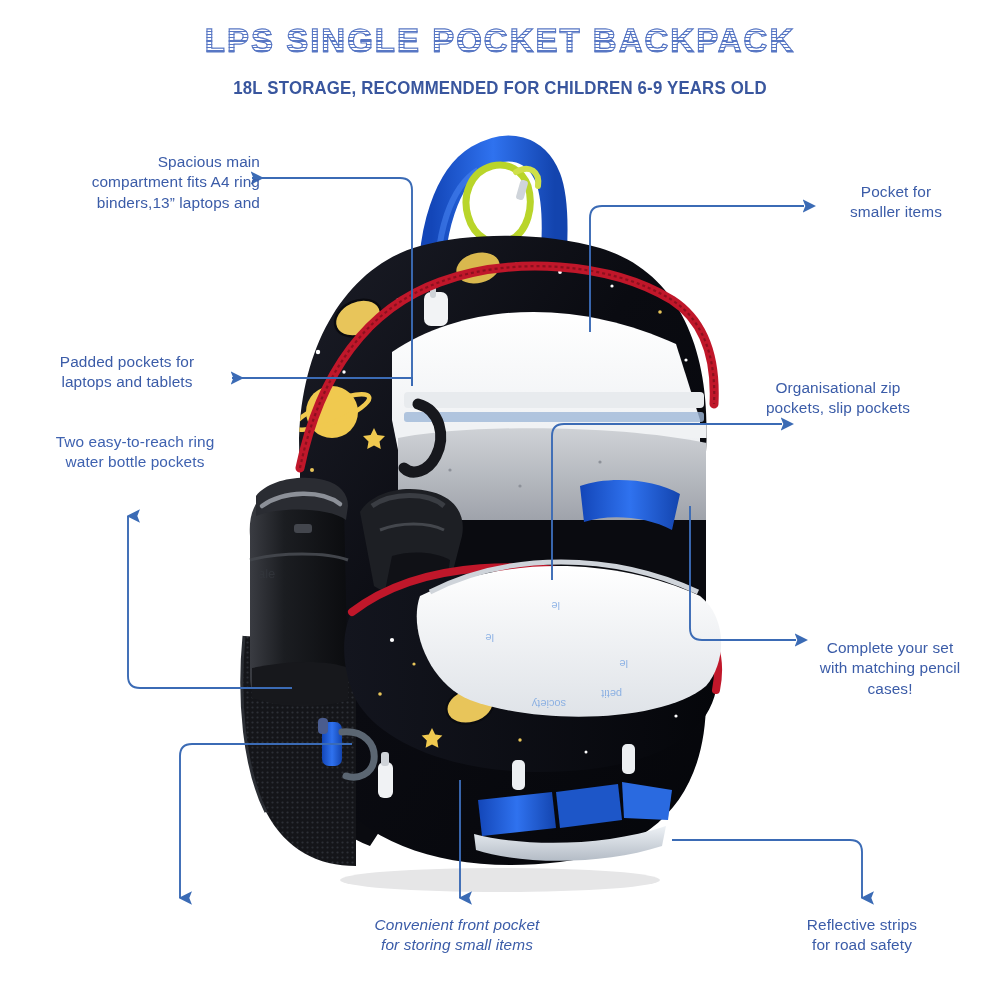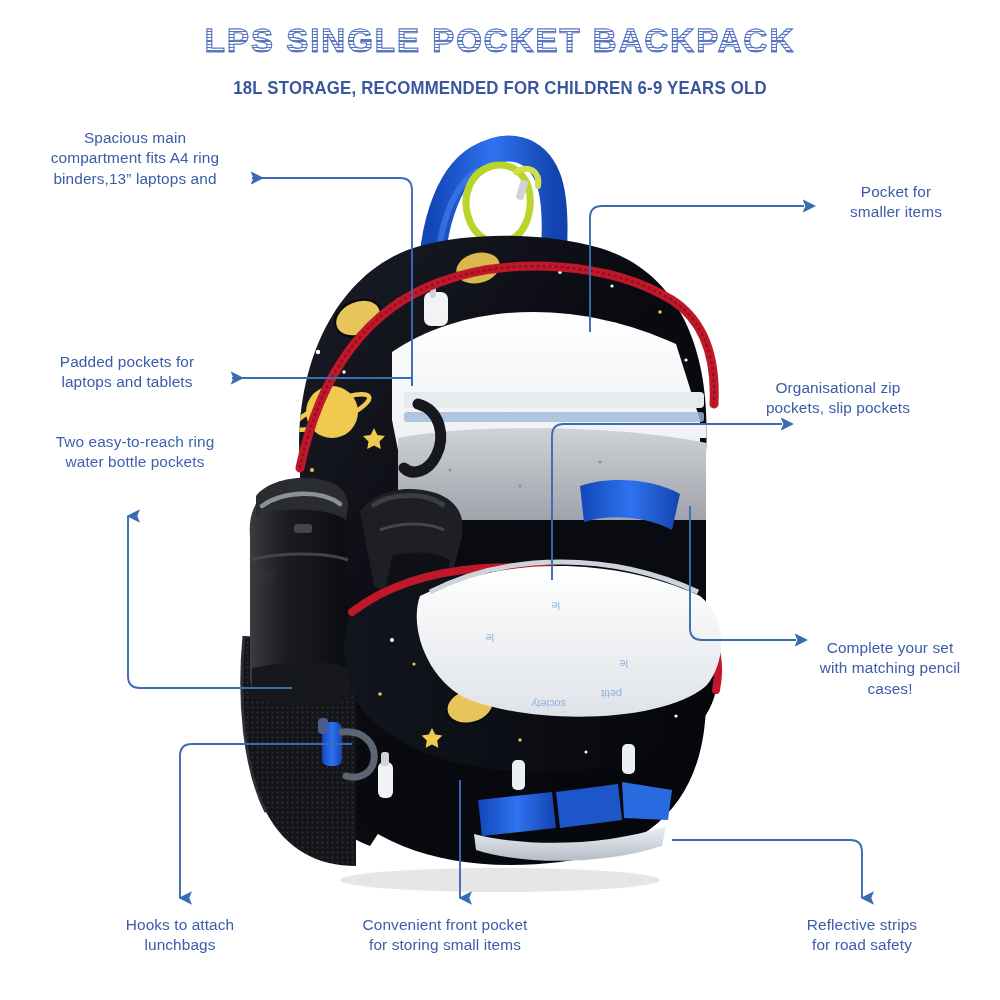--- a/index.html
+++ b/index.html
@@ -271,42 +271,38 @@
 
       <path d="M590 332 L590 218 Q590 206 602 206 L804 206" marker-end="url(#arrR)"></path>
     </g>
   </svg>
 
   <div class="title-wrap">
     <div class="main-title">LPS SINGLE POCKET BACKPACK</div>
   </div>
   <div class="sub-title">18L STORAGE, RECOMMENDED FOR CHILDREN 6-9 YEARS OLD</div>
 
-  <div class="label c" style="left:10px; top:128px; width:250px;">
+  <div class="label c" style="left:10px; top:152px; width:250px;text-align:right;">
     <div>Spacious main</div>
     <div>compartment fits A4 ring</div>
     <div>binders,13” laptops and</div>
   </div>
 
   <div class="label c" style="left:12px; top:352px; width:230px;">
     <div>Padded pockets for</div>
     <div>laptops and tablets</div>
   </div>
 
   <div class="label c bright" style="left:8px; top:432px; width:254px;">
     <div>Two easy-to-reach ring</div>
     <div>water bottle pockets</div>
   </div>
 
-  <div class="label c" style="left:78px; top:915px; width:204px;">
-    <div>Hooks to attach</div>
-    <div>lunchbags</div>
-  </div>
-
-  <div class="label c" style="left:328px; top:915px; width:234px;">
+
+  <div class="label c" style="left:340px; top:915px; width:234px;font-style:italic;">
     <div>Convenient front pocket</div>
     <div>for storing small items</div>
   </div>
 
   <div class="label c" style="left:764px; top:915px; width:196px;">
     <div>Reflective strips</div>
     <div>for road safety</div>
   </div>
 
   <div class="label c" style="left:792px; top:638px; width:196px;">

